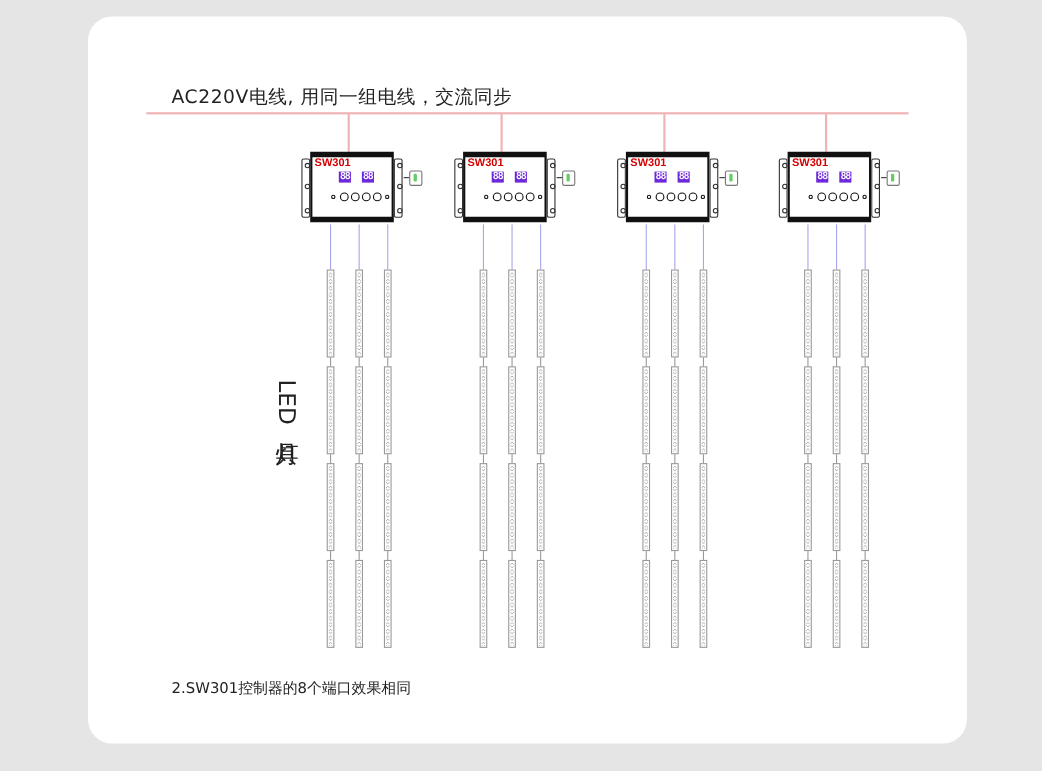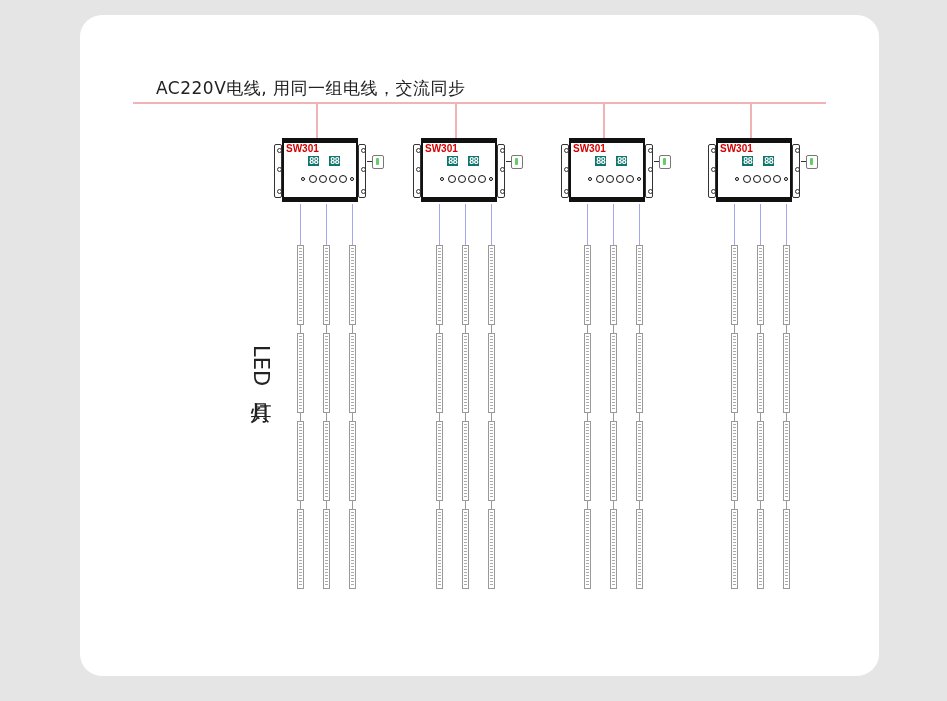--- a/index.html
+++ b/index.html
@@ -7,21 +7,21 @@
   .card{position:absolute;left:80px;top:15px;width:799px;height:661px;background:#fff;border-radius:22px;}
   .title{position:absolute;left:156px;top:77px;font-size:17px;color:#222;letter-spacing:0.5px;white-space:nowrap;}
   .bus{position:absolute;left:133px;top:102px;width:693px;height:2px;background:#f0b4b4;}
   .drop{position:absolute;width:1.5px;background:#f0b4b4;top:103px;height:36px;}
   .ctrl{position:absolute;top:138px;width:94px;height:66px;}
   .ctrl .body{position:absolute;left:9px;top:0;width:76px;height:64px;border:2px solid #111;border-top-width:5px;border-bottom-width:5px;background:#fff;box-sizing:border-box;}
   .ctrl .ear{position:absolute;top:6px;width:8px;height:54px;border:1px solid #333;border-radius:2px;background:#fff;box-sizing:border-box;}
   .ctrl .ear.l{left:1px;} .ctrl .ear.r{left:85px;}
   .ctrl .ear i{position:absolute;left:2px;width:3px;height:3px;border:1px solid #333;border-radius:50%;}
   .ctrl .name{position:absolute;left:2px;top:0;font-size:10px;font-weight:bold;color:#d40000;font-family:Liberation Sans, sans-serif;}
-  .ctrl .disp{position:absolute;top:13px;font-size:9px;font-weight:bold;color:#fff;background:#0f766e;padding:0 1px;line-height:10px;font-family:"DejaVu Sans Mono",monospace;letter-spacing:-1px;}
+  .ctrl .disp{position:absolute;top:13px;font-size:9px;font-weight:bold;color:#fff;background:#6d28d9;padding:0 1px;line-height:10px;font-family:"DejaVu Sans Mono",monospace;letter-spacing:-1px;}
   .ctrl .lbl{position:absolute;top:9px;font-size:3px;color:#555;}
   .ctrl .btn{position:absolute;top:32px;width:6px;height:6px;border:1.4px solid #111;border-radius:50%;}
   .ctrl .dot{position:absolute;top:34px;width:2px;height:2px;border:1px solid #111;border-radius:50%;}
   .plug{position:absolute;top:155px;width:10px;height:12px;border:1px solid #777;border-radius:2px;background:#fff;}
   .plug::after{content:"";position:absolute;left:3px;top:2px;width:3px;height:7px;background:#6c6;border-radius:1px;}
   .plug-wire{position:absolute;top:161px;width:5px;height:1px;background:#333;}
   .wire{position:absolute;width:1.2px;background:#a6a6ef;top:204px;height:41px;}
   .seg{position:absolute;width:7px;height:80px;border:1px solid #999;box-sizing:border-box;background:repeating-linear-gradient(#fff 0 1px,#fff 1px 5px);}
   .seg::before{content:"";position:absolute;left:1px;top:1px;right:1px;bottom:1px;background:radial-gradient(circle at 50% 50%,transparent 1.3px,#aaa 1.4px,#aaa 1.9px,transparent 2px) 0 0/100% 6px repeat-y;}
   .link{position:absolute;width:1px;height:8px;background:#999;}
@@ -240,13 +240,14 @@
     <div class="seg" style="left: 783px; top: 333px;"></div>
     <div class="link" style="left: 786px; top: 413px;"></div>
     <div class="seg" style="left: 783px; top: 421px;"></div>
     <div class="link" style="left: 786px; top: 501px;"></div>
     <div class="seg" style="left: 783px; top: 509px;"></div>
   </div>
 
 <div class="led-label"><span class="en">LED</span><span>灯具</span></div>
 
 <div class="notes">
+  <div>2.SW301控制器的8个端口效果相同</div>
 </div>
 
 </body></html>

